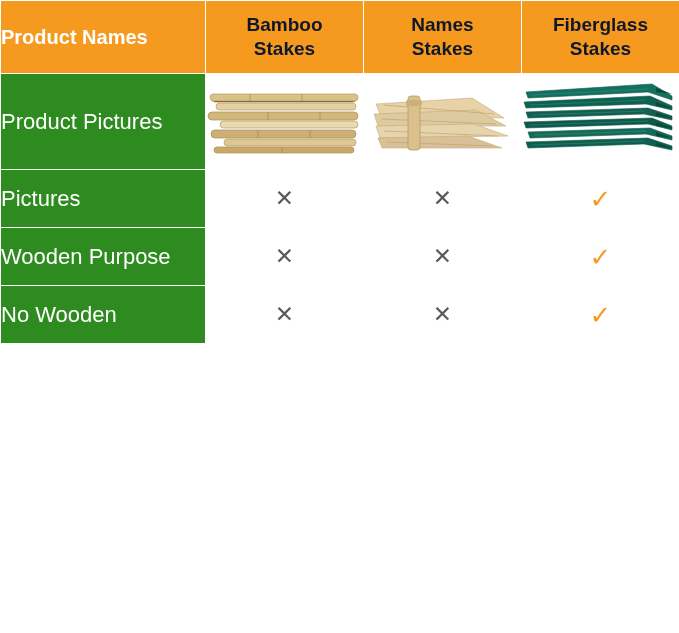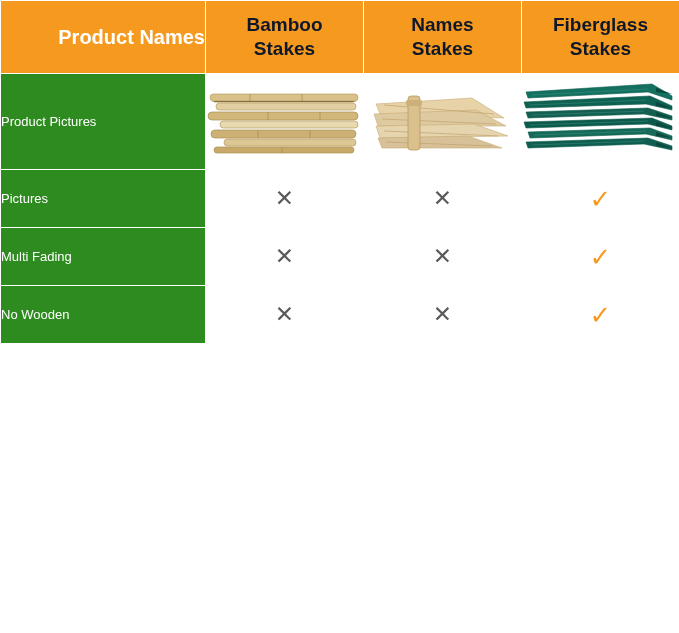--- a/index.html
+++ b/index.html
@@ -24,37 +24,37 @@
   .col-prod{width:158px;}
 
   
   .hdr-label{
     background:#f59a1f;
     color:#ffffff;
     font-size:20px;
     font-weight:bold;
     height:72px;
     padding-left:18px;
-    text-align:right;
+    text-align:left;
     margin-top:12px;
   }
   .hdr-prod{
     background:#f59a1f;
     color:#0f172a;
     font-size:19px;
     font-weight:bold;
     height:72px;
     text-align:center;
     line-height:1.25;
   }
   
   .feat-label{
     background:#2e8b1f;
     color:#ffffff;
-    font-size:13px;
+    font-size:22px;
     height:57px;
     padding-left:18px;
     text-align:left;
   }
   .feat-label.tall{height:95px;}
   
   .val{
     background:#ffffff;
     border:1px solid #d7d7d7;
     text-align:center;
@@ -209,21 +209,21 @@
       </td>
     </tr>
 
       <tr>
         <td class="feat-label">Pictures</td>
         <td class="val"><span class="mark-x">✕</span></td>
         <td class="val"><span class="mark-x">✕</span></td>
         <td class="val"><span class="mark-check orange">✓</span></td>
       </tr>
       <tr>
-        <td class="feat-label">Multi Fading</td>
+        <td class="feat-label">Wooden Purpose</td>
         <td class="val"><span class="mark-x">✕</span></td>
         <td class="val"><span class="mark-x">✕</span></td>
         <td class="val"><span class="mark-check orange">✓</span></td>
       </tr>
       <tr>
         <td class="feat-label">No Wooden</td>
         <td class="val"><span class="mark-x">✕</span></td>
         <td class="val"><span class="mark-x">✕</span></td>
         <td class="val"><span class="mark-check orange">✓</span></td>
       </tr>

